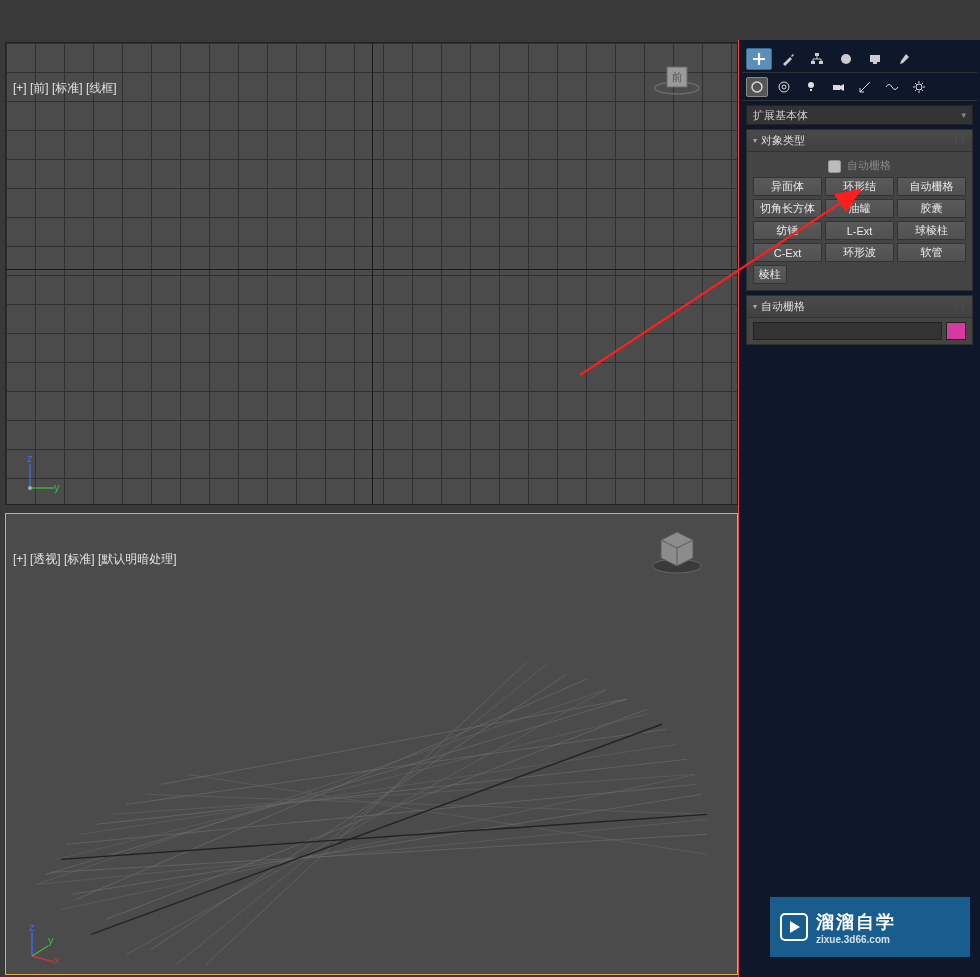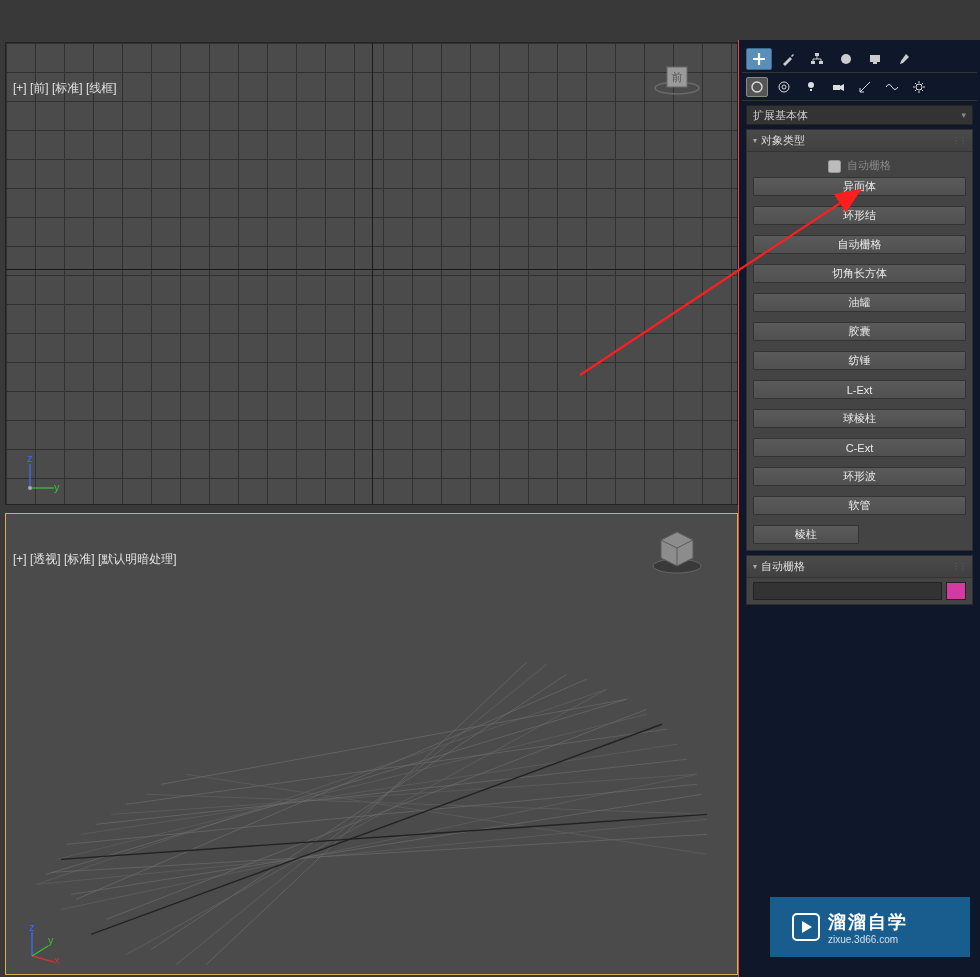--- a/index.html
+++ b/index.html
@@ -39,33 +39,33 @@
 
 .rollout { margin:4px; background:#444; border:1px solid #2e2e2e; }
 .rollout-header { background:linear-gradient(#4a4a4a,#404040); padding:3px 6px; color:#ddd; display:flex; align-items:center; gap:4px; border-bottom:1px solid #333; position:relative; }
 .rollout-header::before { content:"▾"; font-size:8px; color:#aaa; }
 .rollout-header::after { content:"⋮⋮"; position:absolute; right:6px; color:#666; font-size:8px; letter-spacing:-1px; }
 .rollout-body { padding:4px 6px 6px 6px; }
 
 .autogrid { text-align:center; color:#888; padding:2px 0 4px 0; }
 .autogrid input { vertical-align:middle; margin-right:3px; }
 
-.btn-grid { display:grid; grid-template-columns: 1fr; gap:10px; }
+.btn-grid { display:grid; grid-template-columns: 1fr 1fr 1fr; gap:3px; }
 .btn { background:linear-gradient(#5a5a5a,#505050); border:1px solid #333; color:#eaeaea; height:19px; display:flex; align-items:center; justify-content:center; border-radius:1px; }
 .btn.single-left { width:calc(50% - 1px); }
 
 .name-row { display:flex; gap:4px; align-items:center; padding:4px 6px; }
 .name-input { flex:1; background:#333; border:1px solid #222; height:18px; }
 .color-swatch { width:20px; height:18px; background:#d63aa0; border:1px solid #222; }
 
-.watermark { position:absolute; right:10px; bottom:20px; width:200px; height:60px; background:#1c6fa8cc; display:flex; align-items:center; padding:6px 22px; gap:8px; z-index:50; }
+.watermark { position:absolute; right:10px; bottom:20px; width:200px; height:60px; background:#1c6fa8cc; display:flex; align-items:center; padding:6px 10px; gap:8px; z-index:50; }
 .watermark .play { width:28px; height:28px; border:2px solid #fff; border-radius:5px; display:flex; align-items:center; justify-content:center; }
 .watermark .play::before { content:""; border-left:10px solid #fff; border-top:6px solid transparent; border-bottom:6px solid transparent; margin-left:2px; }
 .watermark .txt .big { color:#fff; font-size:18px; font-weight:bold; letter-spacing:2px; }
-.watermark .txt .small { color:#d0e0ee; font-size:10px; }
+.watermark .txt .small { color:#d0e0ee; font-size:10px;font-weight:bold; }
 
 .arrow-svg { position:absolute; z-index:30; pointer-events:none; }
 </style>
 </head>
 <body>
 
 <div class="main-container">
   <div class="viewports-column">
 
     <div class="viewport">

